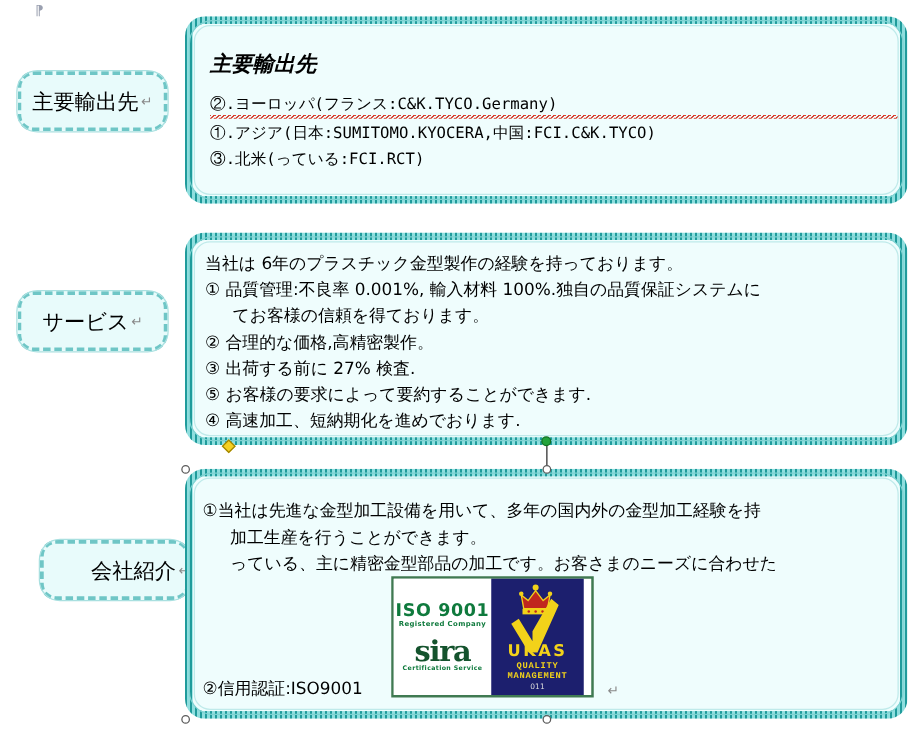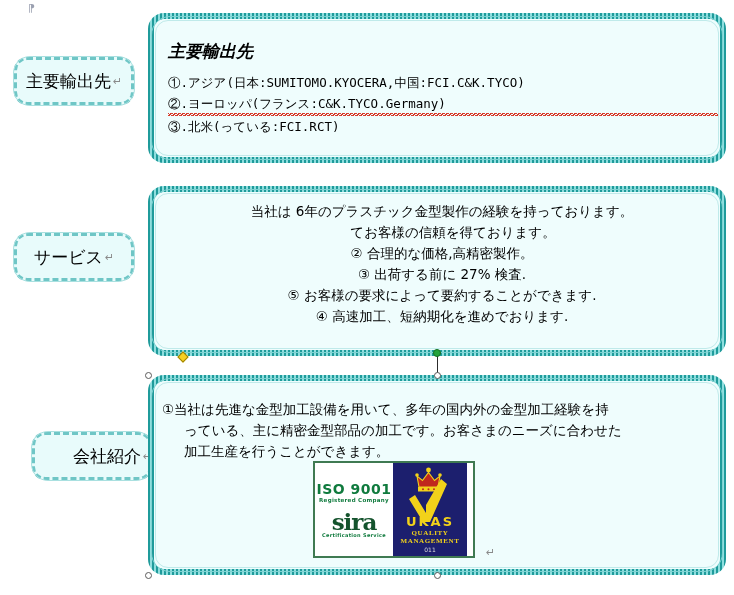--- a/index.html
+++ b/index.html
@@ -101,21 +101,21 @@
   .iso-big{font-family:"DejaVu Sans",sans-serif;font-weight:bold;font-size:14px;color:#0f7a3d;letter-spacing:.5px;}
   .iso-sub{font-family:"DejaVu Sans",sans-serif;font-size:5.5px;color:#0f7a3d;font-weight:bold;letter-spacing:.3px;}
   .sira{font-family:"DejaVu Serif",serif;font-weight:bold;font-size:23px;color:#14532d;line-height:20px;letter-spacing:-1px;}
   .sira-sub{font-family:"DejaVu Sans",sans-serif;font-size:5px;color:#0f7a3d;font-weight:bold;letter-spacing:.3px;}
   #cert .right{
     width:74px;background:#1c1f6e;position:relative;
     display:flex;flex-direction:column;align-items:center;
     justify-content:flex-end;padding-bottom:3px;box-sizing:border-box;
   }
   .ukas-word{font-family:"DejaVu Sans",sans-serif;font-weight:bold;font-size:13px;color:#f2d21a;letter-spacing:2px;}
-  .ukas-sub{font-family:Liberation Serif, serif;font-weight:bold;font-size:7px;color:#f2d21a;letter-spacing:.6px;}
+  .ukas-sub{font-family:Liberation Mono, monospace;font-weight:bold;font-size:7px;color:#f2d21a;letter-spacing:.6px;}
   .ukas-num{font-family:"DejaVu Sans",sans-serif;font-size:6px;color:#dcdcdc;margin-top:1px;}
 
   
   .h-circ{position:absolute;width:7px;height:7px;border-radius:50%;
           background:#ffffff;border:1px solid #5b5b5b;box-sizing:border-box;}
   .h-green{position:absolute;width:8px;height:8px;border-radius:50%;
            background:#24a33c;border:1px solid #12701f;box-sizing:border-box;}
   .h-diamond{position:absolute;width:8px;height:8px;background:#f5d021;
              border:1px solid #9e8300;box-sizing:border-box;transform:rotate(45deg);}
   .h-stem{position:absolute;width:1px;background:#2c2c2c;}
@@ -131,56 +131,57 @@
   <div class="chip" style="left:14px;top:57px;width:120px;height:48px;">
     <span class="chip-label">主要輸出先</span>
     <span class="pilcrow">↵</span>
   </div>
 
   <div class="shape rope-box" style="left:148px;top:13px;width:578px;height:150px;"></div>
 
   <div class="sect-body" style="left:168px;top:40px;width:550px;">
     <div class="heading-it line">主要輸出先</div>
     <div style="height:9px;"></div>
+    <div class="txt mono line sp">②.ヨーロッパ(フランス:C&amp;K.TYCO.Germany)</div>
     <div class="txt mono line">①.アジア(日本:SUMITOMO.KYOCERA,中国:FCI.C&amp;K.TYCO)</div>
-    <div class="txt mono line sp">②.ヨーロッパ(フランス:C&amp;K.TYCO.Germany)</div>
     <div class="txt mono line">③.北米(っている:FCI.RCT)</div>
   </div>
 
   <div class="chip" style="left:14px;top:233px;width:120px;height:48px;">
     <span class="chip-label">サービス</span>
     <span class="pilcrow">↵</span>
   </div>
 
   <div class="shape rope-box" style="left:148px;top:186px;width:578px;height:170px;"></div>
 
-  <div class="sect-body" style="left:164px;top:201px;width:556px;text-align:center;">
+  <div class="sect-body" style="left:164px;top:201px;width:556px;">
     <div class="txt line">当社は 6年のプラスチック金型製作の経験を持っております。</div>
+    <div class="txt line">① 品質管理:不良率 0.001%, 輸入材料 100%.独自の品質保証システムに</div>
     <div class="txt line indent2">てお客様の信頼を得ております。</div>
     <div class="txt line">② 合理的な価格,高精密製作。</div>
     <div class="txt line">③ 出荷する前に 27% 検査.</div>
     <div class="txt line">⑤ お客様の要求によって要約することができます.</div>
     <div class="txt line">④ 高速加工、短納期化を進めでおります.</div>
   </div>
 
   <div class="h-diamond" style="left:179px;top:353px;"></div>
   <div class="h-stem" style="left:437px;top:355px;height:22px;"></div>
   <div class="h-green" style="left:433px;top:349px;"></div>
 
   <div class="chip" style="left:32px;top:432px;width:120px;height:48px;padding-left:41px;">
     <span class="chip-label">会社紹介</span>
     <span class="pilcrow">↵</span>
   </div>
 
   <div class="shape rope-box" style="left:148px;top:375px;width:578px;height:200px;"></div>
 
   <div class="sect-body" style="left:162px;top:399px;width:560px;">
     <div class="txt line">①当社は先進な金型加工設備を用いて、多年の国内外の金型加工経験を持</div>
+    <div class="txt line indent2">加工生産を行うことができます。</div>
     <div class="txt line indent2">っている、主に精密金型部品の加工です。お客さまのニーズに合わせた</div>
-    <div class="txt line indent2">加工生産を行うことができます。</div>
   </div>
 
   <div id="cert" style="left:313px;top:461px;width:162px;height:97px;">
     <div class="left">
       <div style="text-align:center;">
         <div class="iso-big">ISO 9001</div>
         <div class="iso-sub">Registered Company</div>
       </div>
       <div style="text-align:center;">
         <div class="sira">sira</div>
@@ -202,20 +203,21 @@
         </g>
         <path d="M22 30 L33 48 L33 40 L48 14 L54 19 L37 57 L30 57 L16 34 Z" fill="#f2d21a"></path>
       </svg>
       <div class="ukas-word">UKAS</div>
       <div class="ukas-sub">QUALITY</div>
       <div class="ukas-sub">MANAGEMENT</div>
       <div class="ukas-num">011</div>
     </div>
   </div>
 
+  <div class="txt" style="position:absolute;left:162px;top:541px;">②信用認証:ISO9001</div>
   <span class="pilcrow" style="position:absolute;left:484px;top:546px;">↵</span>
 
   <div class="h-circ" style="left:145px;top:372px;"></div>
   <div class="h-circ" style="left:434px;top:372px;"></div>
   <div class="h-circ" style="left:145px;top:572px;"></div>
   <div class="h-circ" style="left:434px;top:572px;"></div>
 
 </div>
 
 </body></html>

